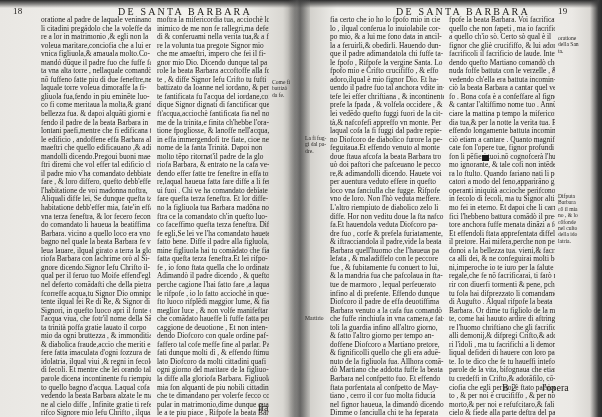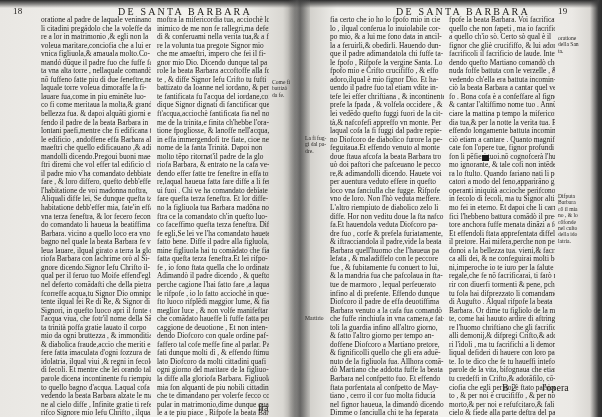--- a/index.html
+++ b/index.html
@@ -59,21 +59,21 @@
     <div class="col" id="l-col-a" style="left:41px; width:110px;font-family:Liberation Serif, serif;">
         <span class="ln">oratione al padre de laquale veninano</span>
         <span class="ln">li citadini pregádolo che la voleffe da-</span>
         <span class="ln">re a lor in matrimonio ,&amp; egli non la</span>
         <span class="ln">voleua maritare,conciofia che a lui era</span>
         <span class="ln">vnica figliuola,&amp; amauala molto.Co-</span>
         <span class="ln">mandó dūque il padre fuo che fuffe fat-</span>
         <span class="ln">ta vna alta torre , nellaquale comandò</span>
         <span class="ln">nō fuffeno fatte piu di due feneftre,nel</span>
         <span class="ln">laquale torre voleua dimoraffe la fi-</span>
-        <span class="ln">lauare fua,come in piu eminēte luo-</span>
+        <span class="ln">gliuola fua,fendo in piu eminēte luo-</span>
         <span class="ln">co fi come meritaua la molta,&amp; grande</span>
         <span class="ln">bellezza fua. &amp; dapoi alquāti giorni ef-</span>
         <span class="ln">fendo il padre de la beata Barbara in</span>
         <span class="ln">lontani paefi,mentre che fi edificana tē-</span>
         <span class="ln">le edificio , andoffene effa Barbara alli</span>
         <span class="ln">maeftri che quello edificauano ,&amp; adi-</span>
         <span class="ln">mandolli dicendo.Pregoui buoni mae-</span>
         <span class="ln">ftri diremi che vol effer tal edificio che</span>
         <span class="ln">il padre mio v'ha comandato debbiate</span>
         <span class="ln">fare , &amp; loro differo, quefto debb'effer</span>
@@ -170,21 +170,21 @@
 
     <div class="col" id="r-col-a" style="left:28px; width:114px;">
         <span class="ln">fia certo che io ho lo fpofo mio in cie</span>
         <span class="ln">lo , ilqual conferua lo inuiolabile cor-</span>
         <span class="ln">po mio, &amp; a lui me fono data in ancil-</span>
         <span class="ln">la a feruirli,&amp; obedirli. Hauendo dun-</span>
         <span class="ln">que il padre adimandatola chi fuffe ta-</span>
         <span class="ln">le fpofo , Rifpofe la vergine Santa. Lo</span>
         <span class="ln">fpofo mio e Crifto crucififfo , &amp; effo</span>
         <span class="ln">adoro,ilqual è mio fignor Dio. Et ha-</span>
-        <span class="ln">uendo il padre fuo tal etiam vdite in-</span>
+        <span class="ln">uendo il padre fuo tal anchora vdite in-</span>
         <span class="ln">tefe lei effer chriftiana , &amp; incontinente</span>
         <span class="ln">prefe la fpada , &amp; volfela occidere , &amp;</span>
         <span class="ln">lei vedēdo quefto fuggi fuori de la cit-</span>
         <span class="ln">tà,&amp; nafcofefi appreffo vn monte. Per</span>
         <span class="ln">laqual cofa la fi fuggi dal padre repie-</span>
         <span class="ln">no Diofcoro de diabolico furore la pe-</span>
         <span class="ln">feguitaua.Et effendo venuto al monte</span>
         <span class="ln">doue ftaua afcofa la beata Barbara tro</span>
         <span class="ln">uò doi paftori che pafceuano le pecco</span>
         <span class="ln">re,&amp; adimandolli dicendo. Hauete voi</span>

